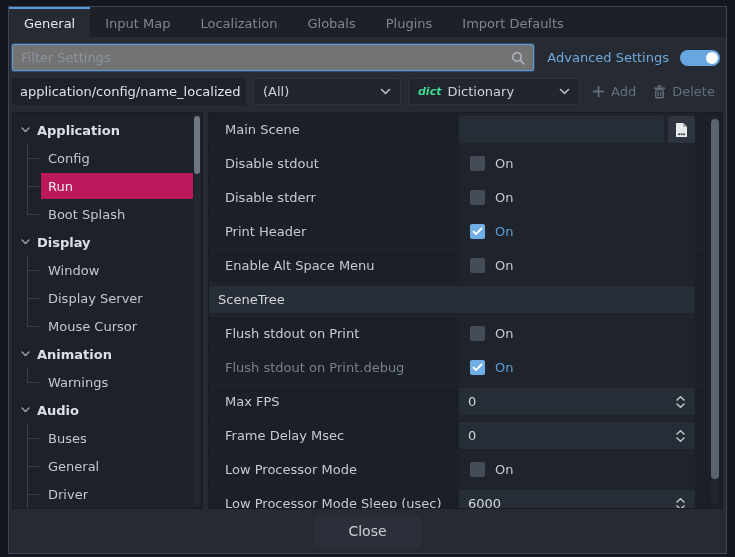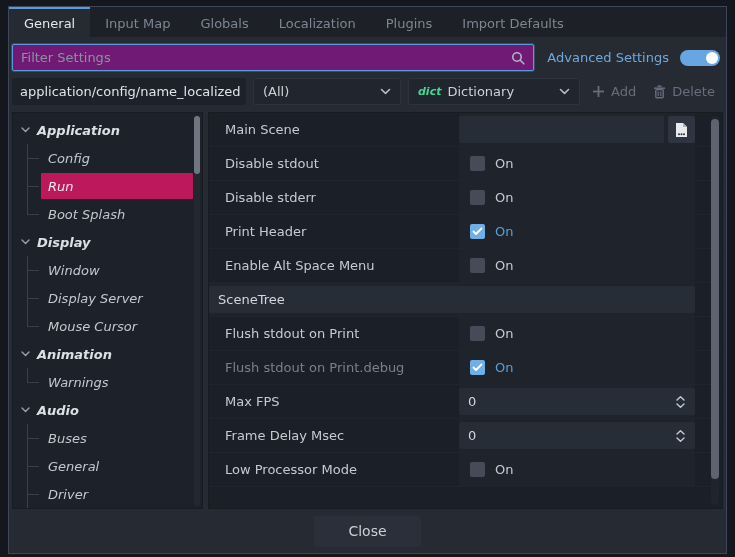--- a/index.html
+++ b/index.html
@@ -10,21 +10,21 @@
             background:#262b33; border:1px solid #3d4759; display:flex; flex-direction:column; }
 
   
   .tabbar { height:30px; background:#1d2127; display:flex; flex-shrink:0; }
   .tab { padding:0 15px; display:flex; align-items:center; font-size:13px; color:#7d8593;
          border-top:2px solid transparent; white-space:nowrap; }
   .tab.active { background:#262b33; color:#e4e6ea; border-top-color:#5b9ad9; }
 
   
   .filter-row { display:flex; align-items:center; margin:7px 3px 0 3px; height:27px; flex-shrink:0; }
-  .searchbox { flex:1; height:27px; background:#701a75; border:1px solid #5b9ad9;
+  .searchbox { flex:1; height:27px; background:#737373; border:1px solid #5b9ad9;
                box-shadow:0 0 0 1px rgba(91,154,217,.30); border-radius:2px;
                display:flex; align-items:center; padding:0 8px; }
   .searchbox input { flex:1; background:transparent; border:none; outline:none;
                      color:#e0e3e8; font-family:inherit; font-size:13px; }
   .searchbox input::placeholder { color:#8a93a1; opacity:1; }
   .adv-label { color:#6fa8dc; font-size:13px; margin:0 11px 0 13px; white-space:nowrap; }
   .toggle { width:40px; height:16px; background:#68a6e1; border-radius:8px; position:relative; margin-right:3px; }
   .toggle .knob { position:absolute; right:2px; top:2px; width:12px; height:12px; border-radius:50%; background:#ffffff; }
 
   
@@ -35,21 +35,21 @@
               display:flex; align-items:center; padding:0 9px; color:#ccd1d8; font-size:13px; }
   .dropdown .chev { margin-left:auto; }
   .dd-all { width:148px; } .dd-type { width:172px; }
   .dict-badge { color:#41d98e; font-weight:bold; font-style:italic; font-size:11px; margin-right:6px; }
   .ghost-btn { display:flex; align-items:center; gap:6px; color:#666e7c; font-size:13px; padding:0 5px;justify-content:center; }
 
   
   .content { flex:1; display:flex; gap:5px; margin:7px 3px 0 3px; min-height:0; }
   .sidebar { width:191px; background:#1d222a; border:1px solid #171b22; position:relative;
              overflow:hidden; flex-shrink:0; }
-  .tree { padding-top:3px;font-style:italic; }
+  .tree { padding-top:3px; }
   .titem { height:28px; position:relative; display:flex; align-items:center; font-size:13px; color:#c3c8cf; }
   .titem.cat { padding-left:8px; gap:7px; font-weight:bold; color:#dce0e6; }
   .titem.child .inner { margin-left:28px; margin-right:9px; flex:1; height:26px;
                         display:flex; align-items:center; padding-left:7px; border-radius:1px; }
   .titem.child.selected .inner { background:#be185d; color:#eaeef4;text-align:right; }
   .titem.child::before { content:""; position:absolute; left:14px; top:0; height:28px; width:1px; background:#39404b; }
   .titem.child.last::before { height:14px; }
   .titem.child::after { content:""; position:absolute; left:14px; top:14px; width:12px; height:1px; background:#39404b; }
 
   .vscroll { position:absolute; top:2px; right:2px; bottom:2px; width:6px; background:#232830; border-radius:3px; }
@@ -83,22 +83,22 @@
 </style>
 </head>
 <body>
 
 <div class="stage">
 <div class="dialog">
 
   <div class="tabbar">
     <div class="tab active">General</div>
     <div class="tab">Input Map</div>
+    <div class="tab">Localization</div>
     <div class="tab">Globals</div>
-    <div class="tab">Localization</div>
     <div class="tab">Plugins</div>
     <div class="tab">Import Defaults</div>
   </div>
 
   <div class="filter-row">
     <div class="searchbox">
       <input type="text" placeholder="Filter Settings" style="">
       <span style="display:flex;">
         <svg width="14" height="14" viewBox="0 0 14 14">
               <circle cx="6" cy="6" r="4.2" fill="none" stroke="#aeb6c2" stroke-width="1.6"></circle>
@@ -371,20 +371,34 @@
       </div>
 
       <div class="prow">
         <div class="plabel">Low Processor Mode</div>
         <div class="vcell">
           <span class="cbox"></span>
           <span class="onlab">On</span>
         </div>
       </div>
 
+      <div class="prow">
+        <div class="plabel">Low Processor Mode Sleep (usec)</div>
+        <div class="vcell">
+          <div class="field">
+            <span>6000</span>
+            <span class="spin-icon">
+                  <svg width="11" height="14" viewBox="0 0 11 14">
+                    <polyline points="2,5 5.5,1.8 9,5" fill="none" stroke="#c2c7cf" stroke-width="1.5" stroke-linecap="round" stroke-linejoin="round"></polyline>
+                    <polyline points="2,9 5.5,12.2 9,9" fill="none" stroke="#c2c7cf" stroke-width="1.5" stroke-linecap="round" stroke-linejoin="round"></polyline>
+                  </svg>
+                </span>
+          </div>
+        </div>
+      </div>
 
       <div class="main-scroll">
         <div class="thumb"></div>
       </div>
     </div>
   </div>
 
   <div class="footer">
     <div class="close-btn">Close</div>
   </div>

